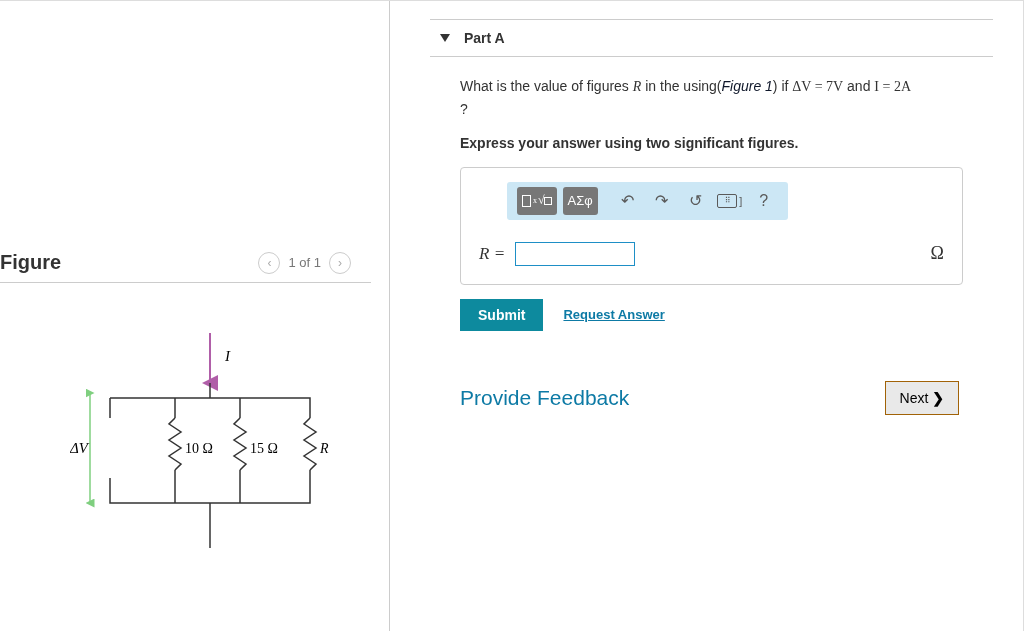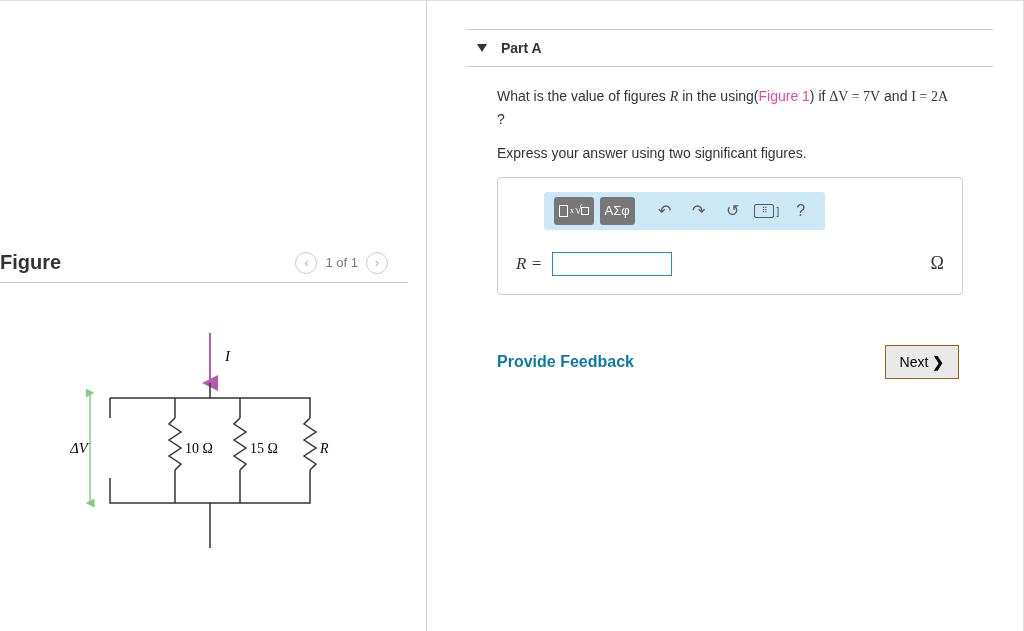--- a/index.html
+++ b/index.html
@@ -14,28 +14,28 @@
     position: relative;
   }
   .container {
     display: flex;
     width: 100%;
     height: 100%;
     border-top: 1px solid #ddd;
     border-right: 1px solid #ddd;
   }
   .left-pane {
-    width: 427px;
+    width: 390px;
     border-right: 1px solid #ccc;
     padding: 0;
     position: relative;
   }
   .right-pane {
     flex: 1;
-    padding: 28px 30px 30px 40px;
+    padding: 18px 30px 30px 40px;
     position: relative;
   }
   .figure-header {
     display: flex;
     justify-content: space-between;
     align-items: center;
     padding: 0 20px 8px 0;
     margin-top: 250px;
     border-bottom: 1px solid #ccc;
     margin-right: 18px;
@@ -79,24 +79,24 @@
   .triangle-down {
     width: 0; height: 0;
     border-left: 5px solid transparent;
     border-right: 5px solid transparent;
     border-top: 8px solid #333;
   }
   .question-body {
     padding: 18px 30px 0 30px;
   }
   .question-text { line-height: 1.6; }
-  .figure-link { color: #ec4899; }
+  .figure-link { color: #0f172a; font-style: italic; }
   .math { font-family: 'Cambria Math', 'Times New Roman', serif; font-style: italic; }
   .mathup { font-family: 'Cambria Math', 'Times New Roman', serif; font-style: normal; text-align: center; }
-  .instruction { font-weight: normal; margin: 14px 0 16px 0; }
+  .instruction { font-weight: bold; margin: 14px 0 16px 0; }
   .answer-box {
     border: 1px solid #ccc;
     border-radius: 4px;
     padding: 14px 18px 18px 18px;
     position: relative;
   }
   .toolbar {
     background: #cce7f5;
     display: flex;
     align-items: center;
@@ -181,23 +181,22 @@
   }
   .bottom-row {
     display: flex;
     justify-content: space-between;
     align-items: center;
     margin-top: 50px;
     padding-right: 4px;
   }
   .feedback-link {
     color: #0d7aa5;
-    font-size: 16px;
-    cursor: pointer;
-    font-weight: bold;
+    font-size: 21px;
+    cursor: pointer;
   }
   .next-btn {
     background: #e9e9e9;
     border: 1px solid #a16207;
     padding: 8px 14px;
     font-size: 14px;
     cursor: pointer;
   }
   .kbd-icon {
     border:1.5px solid #5a5a5a; border-radius:2px; width:20px; height:14px; display:inline-flex; align-items:center; justify-content:center;
@@ -303,20 +302,24 @@
           <div class="tool-plain">?</div>
         </div>
 
         <div class="answer-row">
           <span class="math">R =</span>
           <input class="answer-input" type="text" style="">
           <span class="unit">Ω</span>
         </div>
       </div>
 
+      <div class="submit-row">
+        <button class="submit-btn">Submit</button>
+        <span class="request-link">Request Answer</span>
+      </div>
 
       <div class="bottom-row">
         <span class="feedback-link">Provide Feedback</span>
         <button class="next-btn"><span>Next</span> <b>❯</b></button>
       </div>
     </div>
   </div>
 </div>
 
 </body></html>

